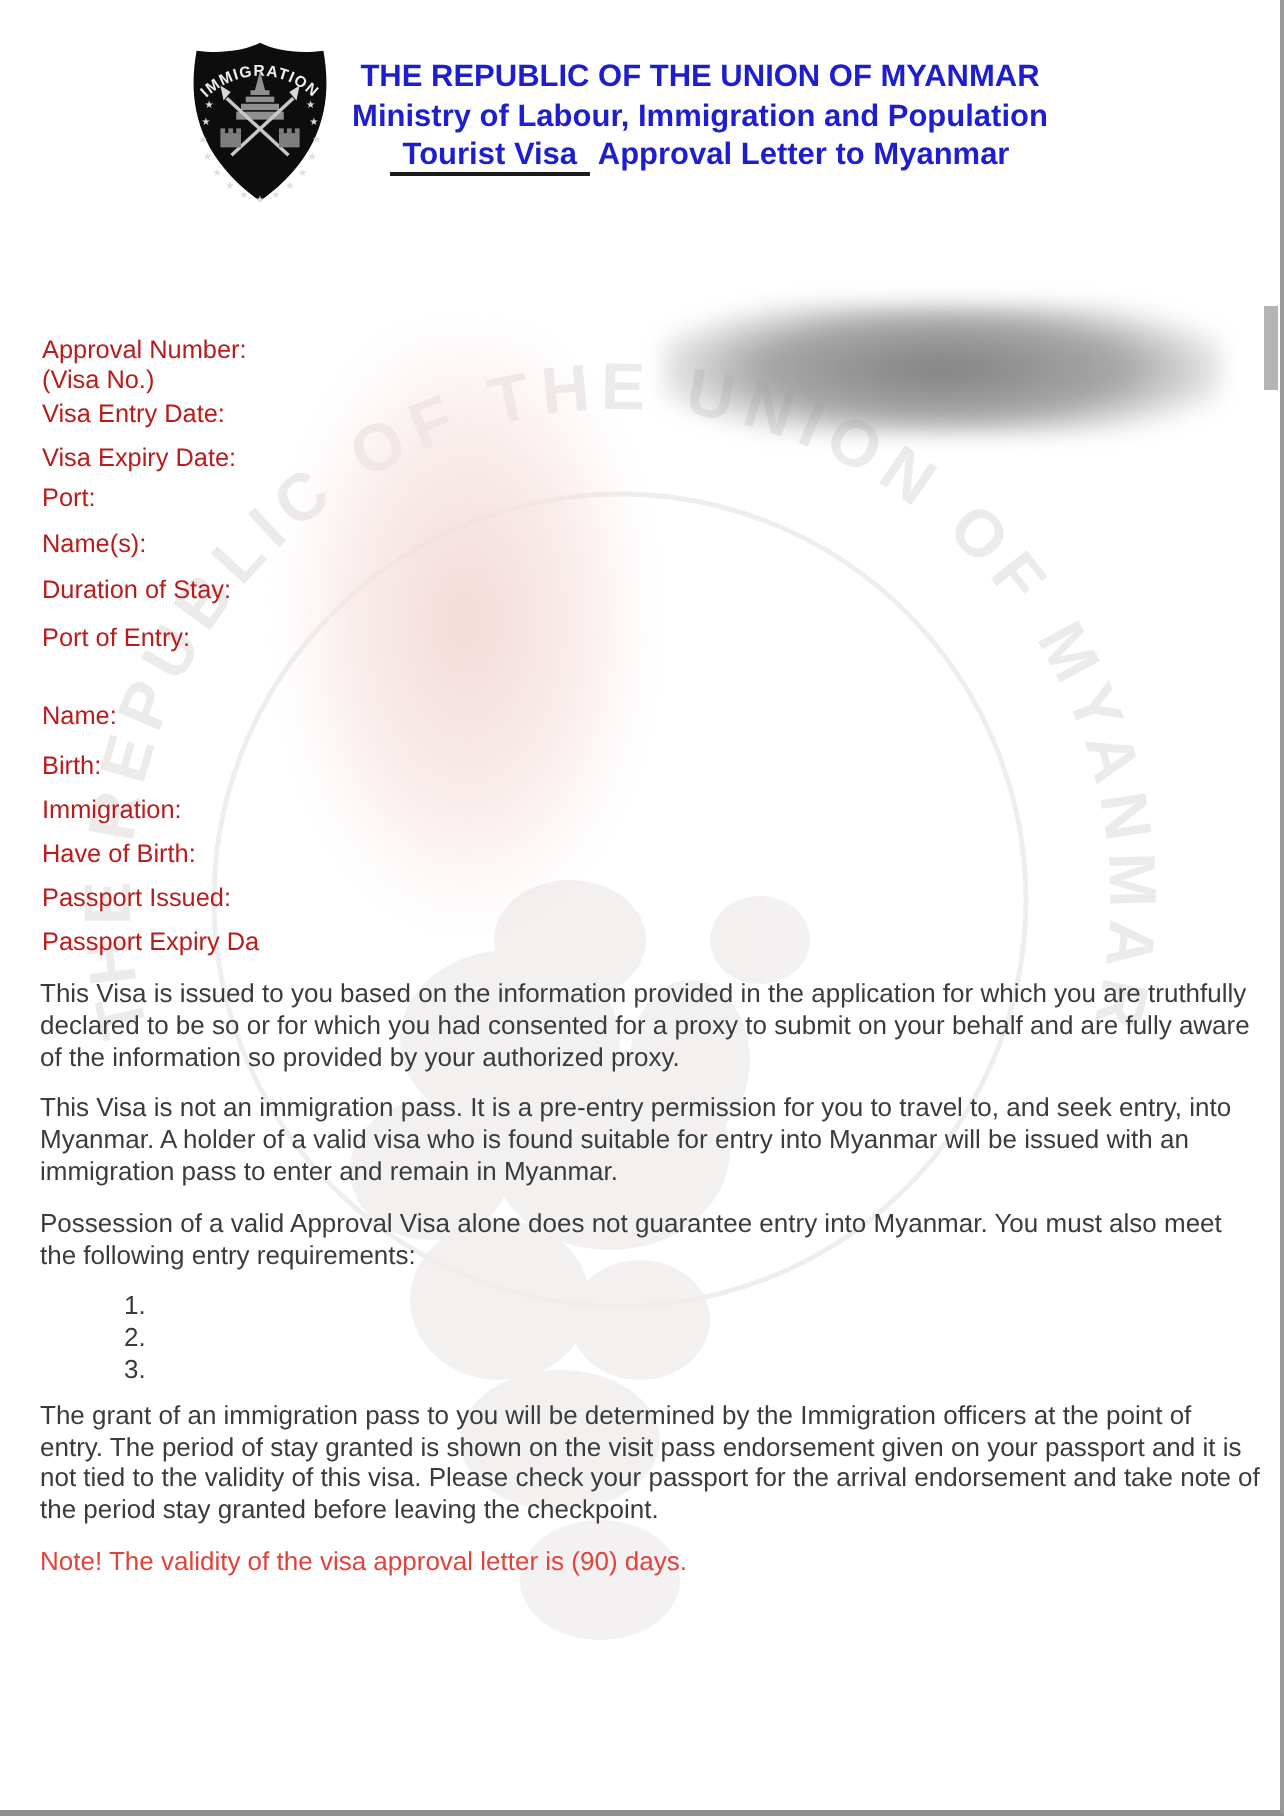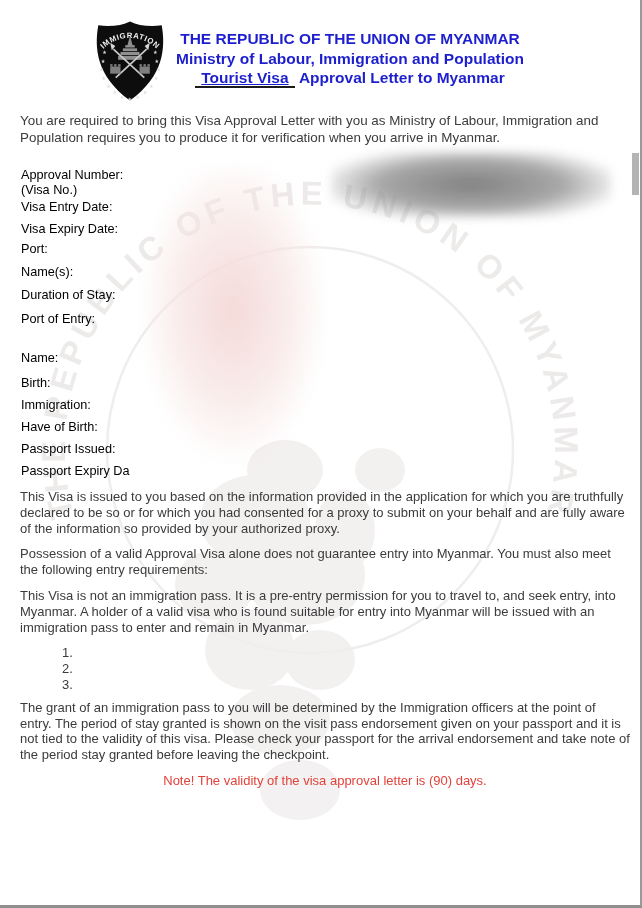--- a/index.html
+++ b/index.html
@@ -7,35 +7,35 @@
     position:relative; width:642px; height:908px; background:#ffffff;
     font-family:"Liberation Sans", sans-serif; overflow:hidden; box-sizing:border-box;
     border-right:2px solid #9a9a9a; border-bottom:3px solid #8f8f8f;
   }
   .watermark { position:absolute; left:0; top:0; width:642px; height:908px; pointer-events:none; z-index:1; }
   .badge { position:absolute; left:90px; top:19px; width:80px; height:84px; z-index:2; }
   .header-block {
     position:absolute; left:150px; top:29px; width:400px; text-align:center;
     color:#1d1fce; font-weight:bold; font-size:15.5px; line-height:19.5px; z-index:2;
   }
-  .visa-underline { border-bottom:2px solid #1b1b1b; padding:0 6px;text-decoration:underline; }
+  .visa-underline { border-bottom:2px solid #1b1b1b; padding:0 6px; }
   .intro {
     position:absolute; left:20px; top:113px; width:610px;
     font-size:13.4px; line-height:16.5px; color:#3b3b3b; z-index:2;
   }
-  .field { position:absolute; left:21px; font-size:12.7px; color:#000000; z-index:2; white-space:nowrap; }
+  .field { position:absolute; left:21px; font-size:12.7px; color:#b91c1c; z-index:2; white-space:nowrap; }
   .body-text {
     position:absolute; left:20px; top:489px; width:610px;
     font-size:13px; line-height:15.8px; color:#3b3b3b; z-index:2;
   }
   .body-text p { margin:0 0 10px 0; }
   .req-list { margin:0 0 7px 0; }
   .req-row { display:flex; }
   .req-num { margin-left:42px; width:28px; }
-  .note-text { color:#e2423a; margin-top:14px;text-align:center; }
+  .note-text { color:#e2423a; margin-top:14px; }
   .redact-pink {
     position:absolute; left:140px; top:166px; width:186px; height:320px; z-index:3;
     background:radial-gradient(ellipse 52% 50% at 50% 45%,
       rgba(243,215,213,0.92) 0%, rgba(246,228,226,0.70) 55%, rgba(255,255,255,0) 98%);
     filter:blur(6px);
   }
   .redact-grey {
     position:absolute; left:331px; top:152px; width:280px; height:65px; z-index:3;
     border-radius:10px;
     background:radial-gradient(ellipse 56% 62% at 50% 50%,
@@ -116,21 +116,20 @@
         <rect x="72" y="57" width="3" height="3"></rect>
     </g>
   </svg>
 
   <div class="header-block">
     <div>THE REPUBLIC OF THE UNION OF MYANMAR</div>
     <div>Ministry of Labour, Immigration and Population</div>
     <div><span class="visa-underline">Tourist Visa</span>&nbsp;<span>Approval Letter to Myanmar</span></div>
   </div>
 
-  <div class="intro">You are required to bring this Visa Approval Letter with you as Ministry of Labour, Immigration and Population requires you to produce it for verification when you arrive in Myanmar.</div>
 
   <div>
     <div class="field" style="top:168px">Approval Number:</div>
     <div class="field" style="top:183px">(Visa No.)</div>
     <div class="field" style="top:200px">Visa Entry Date:</div>
     <div class="field" style="top:222px">Visa Expiry Date:</div>
     <div class="field" style="top:242px">Port:</div>
     <div class="field" style="top:265px">Name(s):</div>
     <div class="field" style="top:288px">Duration of Stay:</div>
     <div class="field" style="top:312px">Port of Entry:</div>
@@ -140,22 +139,22 @@
     <div class="field" style="top:420px">Have of Birth:</div>
     <div class="field" style="top:442px">Passport Issued:</div>
     <div class="field" style="top:464px">Passport Expiry Da</div>
   </div>
 
   <div class="redact-pink"></div>
   <div class="redact-grey"></div>
 
   <div class="body-text">
     <p>This Visa is issued to you based on the information provided in the application for which you are truthfully declared to be so or for which you had consented for a proxy to submit on your behalf and are fully aware of the information so provided by your authorized proxy.</p>
+    <p>This Visa is not an immigration pass. It is a pre-entry permission for you to travel to, and seek entry, into Myanmar. A holder of a valid visa who is found suitable for entry into Myanmar will be issued with an immigration pass to enter and remain in Myanmar.</p>
     <p>Possession of a valid Approval Visa alone does not guarantee entry into Myanmar. You must also meet the following entry requirements:</p>
-    <p>This Visa is not an immigration pass. It is a pre-entry permission for you to travel to, and seek entry, into Myanmar. A holder of a valid visa who is found suitable for entry into Myanmar will be issued with an immigration pass to enter and remain in Myanmar.</p>
     <div class="req-list">
       <div class="req-row">
         <span class="req-num">1.</span>
       </div>
       <div class="req-row">
         <span class="req-num">2.</span>
       </div>
       <div class="req-row">
         <span class="req-num">3.</span>
       </div>

